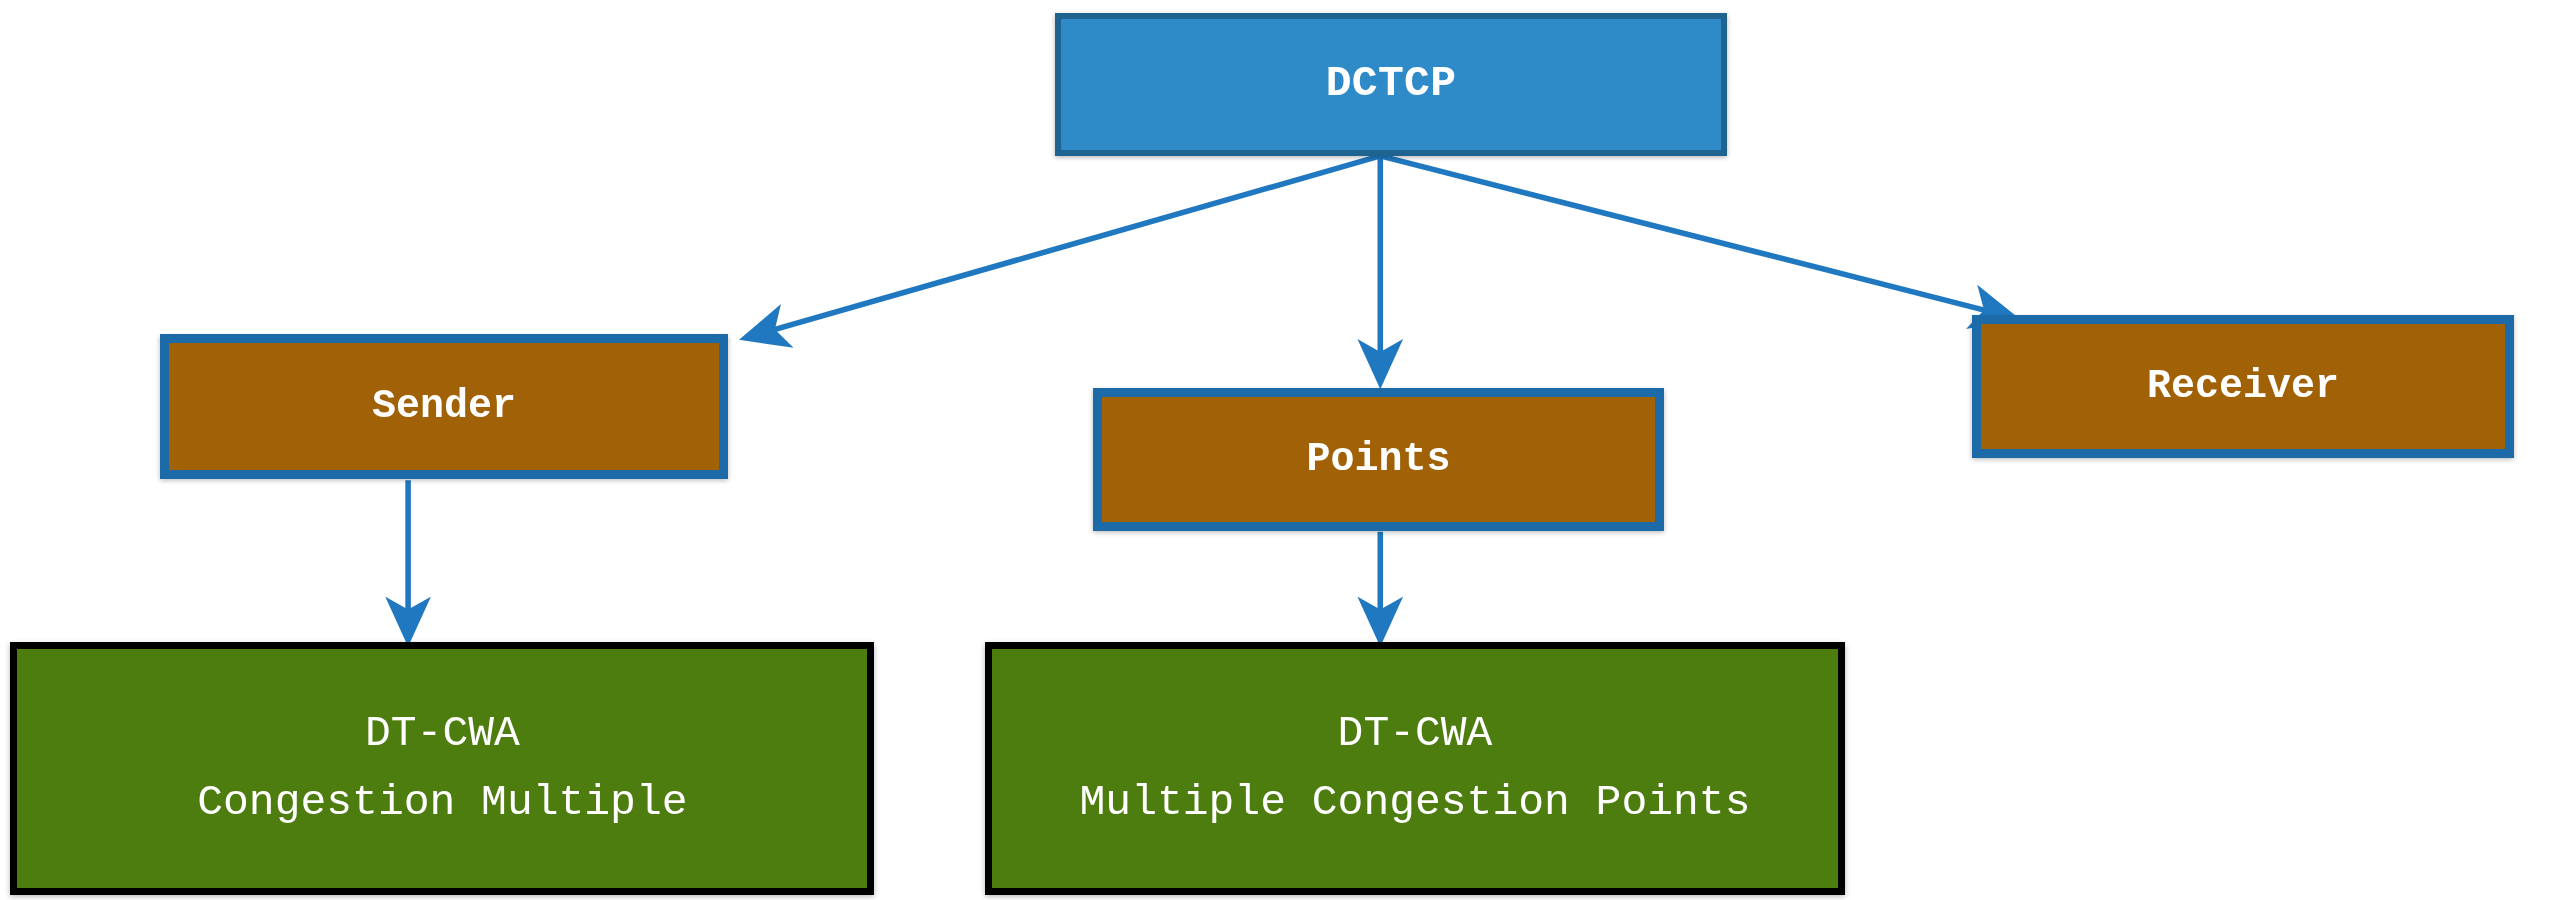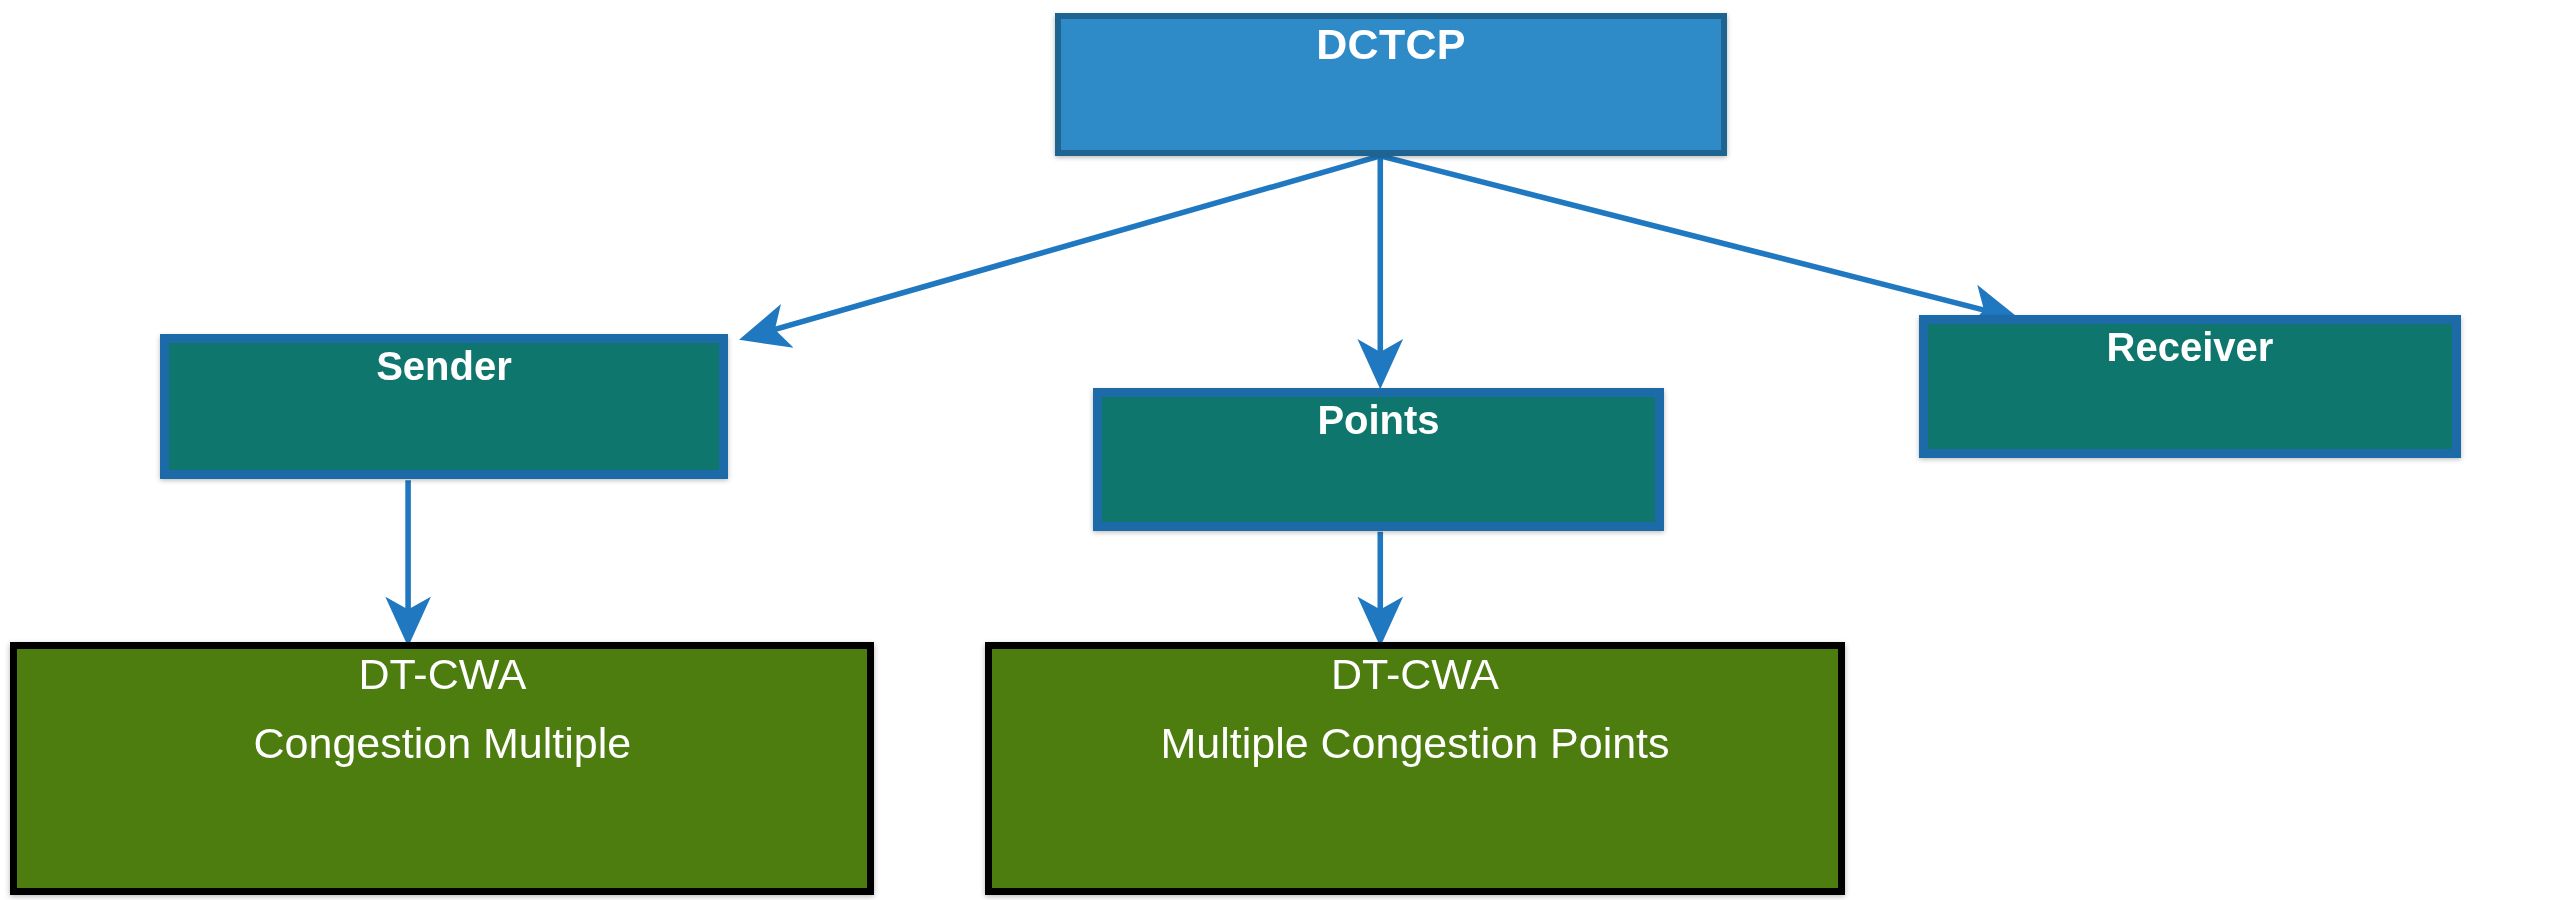--- a/index.html
+++ b/index.html
@@ -25,43 +25,45 @@
     width: 2576px;
     height: 900px;
     pointer-events: none;
   }
   .node {
     position: absolute;
     box-sizing: border-box;
     display: flex;
     flex-direction: column;
     align-items: center;
+    justify-content: center;
     text-align: center;
     color: #ffffff;
     line-height: 1.18;
     z-index: 3;
+    font-family: Liberation Mono, monospace;
   }
   .node .label {
     display: block;
     white-space: nowrap;
   }
 
   
   .node--root {
     background: #2E8BC8;
     border: 6.3px solid #1F6491;
     font-size: 43px;
     font-weight: 700;
     letter-spacing: 0.3px;
     box-shadow: 0 2.1px 4.9px rgba(0,0,0,0.30);
   }
 
   
   .node--role {
-    background: #0f766e;
+    background: #a16207;
     border: 9px solid #1C6AA8;
     font-size: 40px;
     font-weight: 700;
     box-shadow: 0 2.1px 4.9px rgba(0,0,0,0.28);
   }
 
   
   .node--mech {
     background: #4d7c0f;
     border: 7px solid #000000;
@@ -101,21 +103,21 @@
   </div>
 
   <div class="node node--role" style="left:160px; top:334px; width:568px; height:145px;">
     <span class="label">Sender</span>
   </div>
 
   <div class="node node--role" style="left:1093px; top:388px; width:571px; height:143px;">
     <span class="label">Points</span>
   </div>
 
-  <div class="node node--role" style="left:1919px; top:315px; width:542px; height:143px;">
+  <div class="node node--role" style="left:1972px; top:315px; width:542px; height:143px;">
     <span class="label">Receiver</span>
   </div>
 
   <div class="node node--mech" style="left:10.4px; top:642px; width:864px; height:253px;">
     <span class="label">DT-CWA</span>
     <span class="label">Congestion Multiple</span>
   </div>
 
   <div class="node node--mech" style="left:985px; top:642px; width:860px; height:253px;">
     <span class="label">DT-CWA</span>

